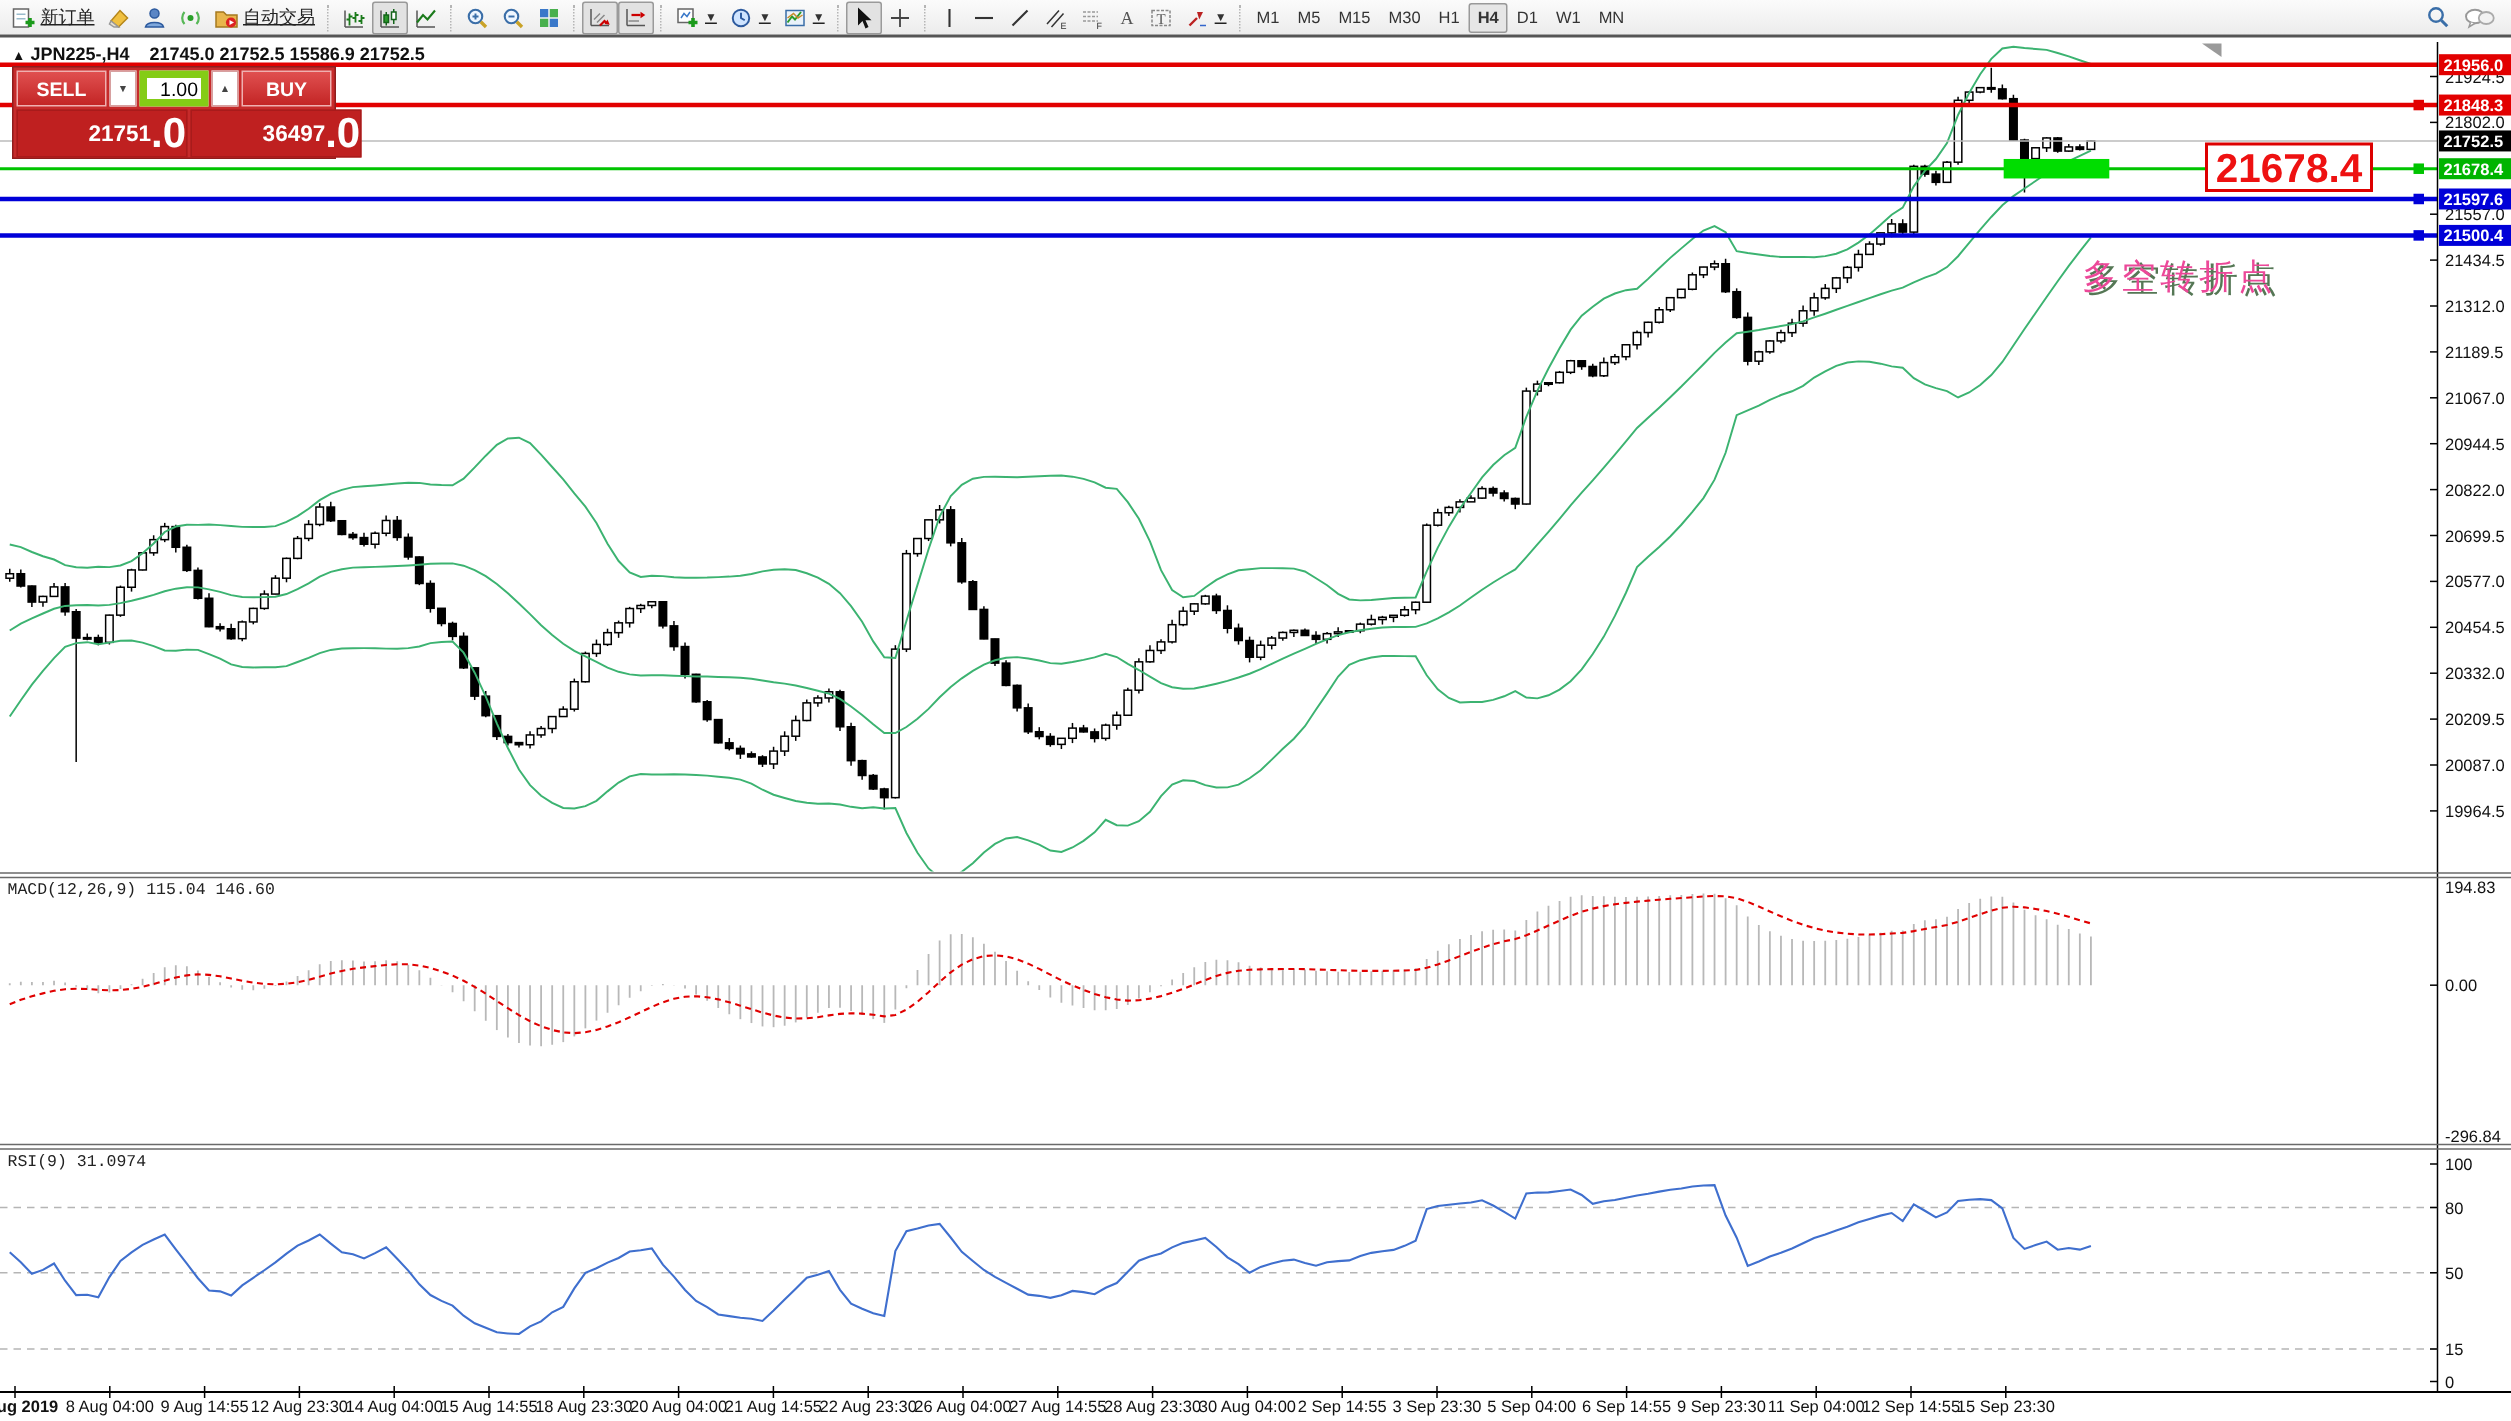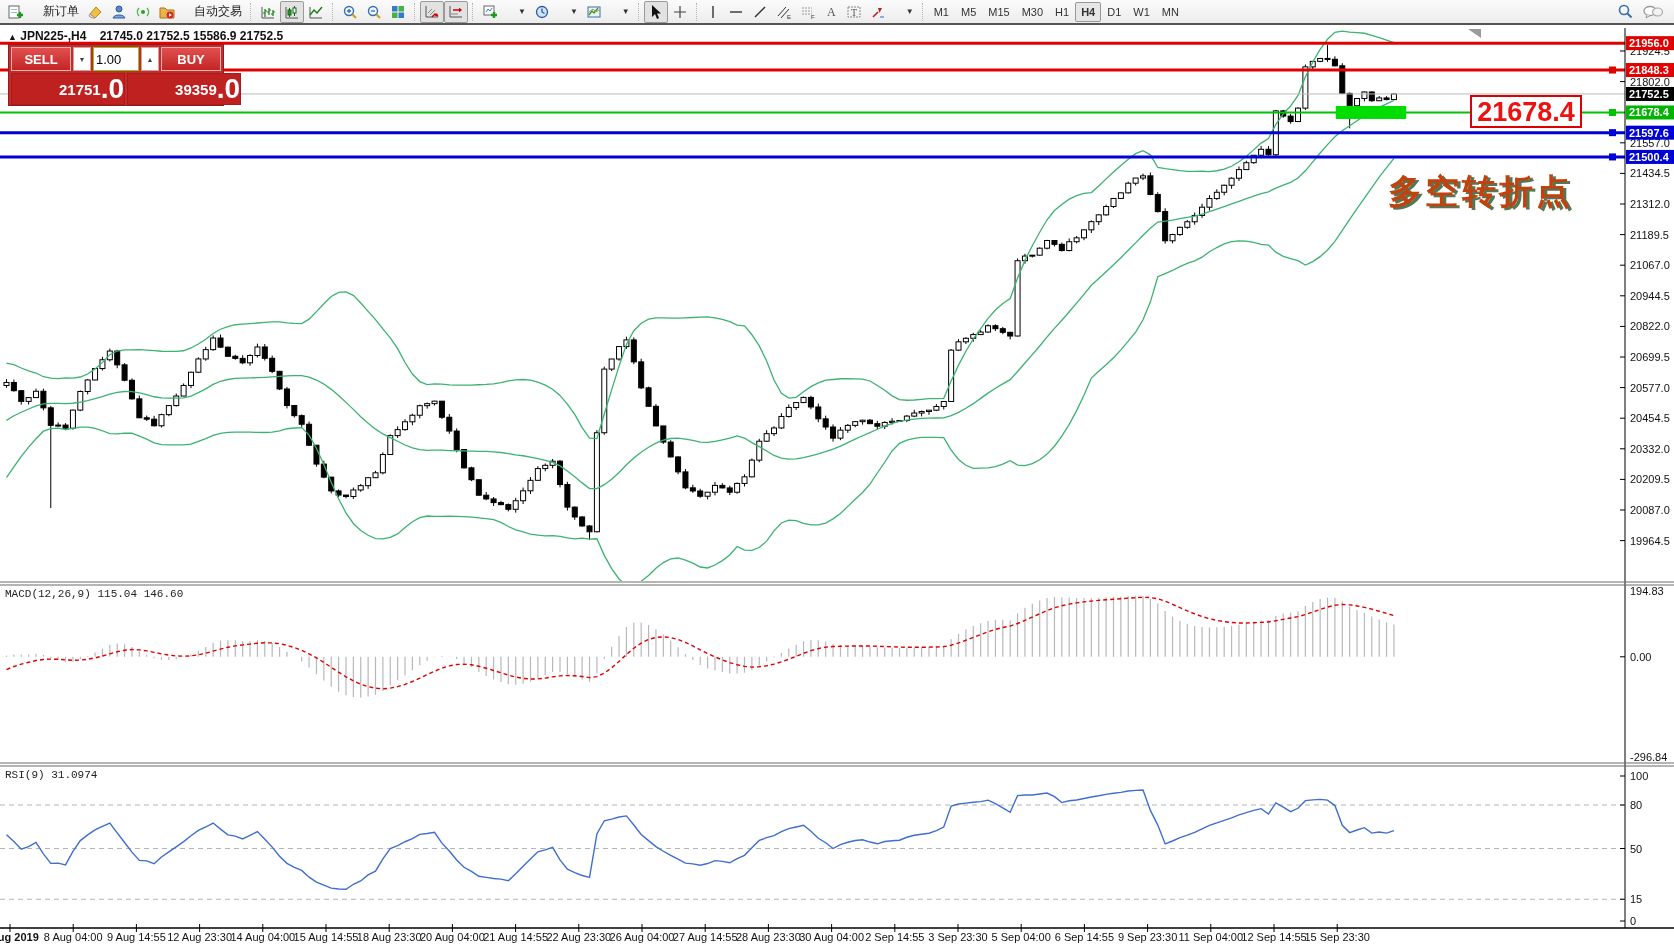--- a/index.html
+++ b/index.html
@@ -2,56 +2,56 @@
 <html><head>
 <meta charset="utf-8">
 <style>
   html,body{margin:0;padding:0;background:#fff;}
   body{width:1674px;height:947px;overflow:hidden;position:relative;
        font-family:"Liberation Sans",sans-serif;-webkit-font-smoothing:antialiased;}
   
   #toolbar{position:absolute;left:0;top:0;width:1674px;height:25px;
     background:linear-gradient(#fbfbfb,#ececec);border-bottom:2px solid #555;
     display:flex;align-items:center;padding:0 4px;box-sizing:border-box;z-index:30;}
-  .tbtn{display:inline-flex;align-items:center;gap:19px;height:20px;padding:0 3px;
-    border:1px solid transparent;border-radius:2px;font-size:12px;color:#222;cursor:default;}
+  .tbtn{display:inline-flex;align-items:center;gap:3px;height:20px;padding:0 3px;
+    border:1px solid transparent;border-radius:2px;font-size:12px;color:#222;cursor:default;text-decoration:underline;}
   .tbtn.pressed{background:#e2e2e2;border:1px solid #9a9a9a;}
   .tsep{width:1px;height:18px;border-left:1px dotted #b5b5b5;margin:0 4px;}
   .caret{font-size:8px;color:#333;margin-left:1px;}
   .tfbtn{height:18px;padding:0 5px;border:1px solid transparent;border-radius:2px;
     font-size:11px;color:#333;display:inline-flex;align-items:center;text-align:center;}
   .tfbtn.active{background:#e6e6e6;border:1px solid #999;font-weight:bold;}
   .rightIcons{margin-left:auto;display:flex;align-items:center;gap:8px;padding-right:6px;}
   
   #chartTitle{position:absolute;left:8px;top:29px;font-size:12px;font-weight:bold;color:#111;z-index:20;}
   #chartTitle .ohlc{margin-left:10px;font-weight:bold;}
   
   #tradePanel{position:absolute;left:8px;top:44px;width:216px;height:62px;background:#c62b2b;
     border:1px solid #8f1d1d;z-index:25;box-sizing:border-box;padding:2px;}
   #tpRow1{display:flex;gap:2px;height:24px;}
   .tpBtn{flex:0 0 58px;background:linear-gradient(#e05050,#c32525);border:1px solid #efb0b0;
     color:#fff;font-size:13px;font-weight:bold;display:flex;align-items:center;justify-content:center;}
   .tpSpin{flex:0 0 16px;background:#fff;border:1px solid #d7a0a0;color:#444;font-size:7px;
     display:flex;align-items:center;justify-content:center;}
-  #tpVol{flex:1;background:#fff;border:1px solid #84cc16;font-size:13px;color:#000;
-    text-align:left;font-family:"Liberation Sans",sans-serif;min-width:0;}
+  #tpVol{flex:1;background:#fff;border:5px solid #84cc16;font-size:13px;color:#000;
+    text-align:right;font-family:"Liberation Sans",sans-serif;min-width:0;}
   #tpRow2{display:flex;gap:2px;height:32px;margin-top:2px;}
   .tpPrice{flex:1;background:#bf2020;border:1px solid #a81b1b;color:#fff;display:flex;
     align-items:flex-end;justify-content:center;padding-bottom:1px;}
   .tpPrice .big{font-size:15px;font-weight:bold;line-height:26px;margin-left:47px;}
   .tpPrice .huge{font-size:28px;font-weight:bold;line-height:28px;}
   
   .indLabel{position:absolute;left:5px;font-size:11px;color:#222;z-index:20;font-family:Liberation Mono, monospace;}
   
   #bigLabel{position:absolute;left:1470px;top:95px;width:112px;height:33px;background:#fff;
     border:2px solid #dd0000;color:#ee1111;font-size:27px;font-weight:bold;text-align:center;
     line-height:31px;z-index:22;box-sizing:border-box;}
   
-  #annotation{position:absolute;left:1388px;top:169px;font-size:34px;font-weight:bold;
-    color:#c2410c;text-shadow:3px 2px 0 #557755;letter-spacing:3px;z-index:21;white-space:nowrap;}
+  #annotation{position:absolute;left:1388px;top:169px;font-size:23px;font-weight:normal;
+    color:#ec4899;text-shadow:3px 2px 0 #557755;letter-spacing:3px;z-index:21;white-space:nowrap;}
   #chartSvg{position:absolute;left:0;top:0;z-index:10;}
 </style>
 </head>
 <body>
 
 <div id="toolbar">
   <div class="tbtn">
     <svg width="16" height="16">
         <rect x="1" y="2" width="10" height="12" fill="#fff" stroke="#666"></rect>
         <rect x="3" y="5" width="6" height="1" fill="#9bc"></rect>
@@ -259,21 +259,21 @@
     <input id="tpVol" value="1.00" style="">
     <div class="tpSpin">▲</div>
     <div class="tpBtn">BUY</div>
   </div>
   <div id="tpRow2">
     <div class="tpPrice">
       <span class="big">21751</span>
       <span class="huge">.0</span>
     </div>
     <div class="tpPrice">
-      <span class="big">39359</span>
+      <span class="big">36497</span>
       <span class="huge">.0</span>
     </div>
   </div>
 </div>
 
 <div class="indLabel" style="top:588px;">
   <span>MACD(12,26,9)</span>
   <span>115.04 146.60</span>
 </div>
 <div class="indLabel" style="top:769px;">

